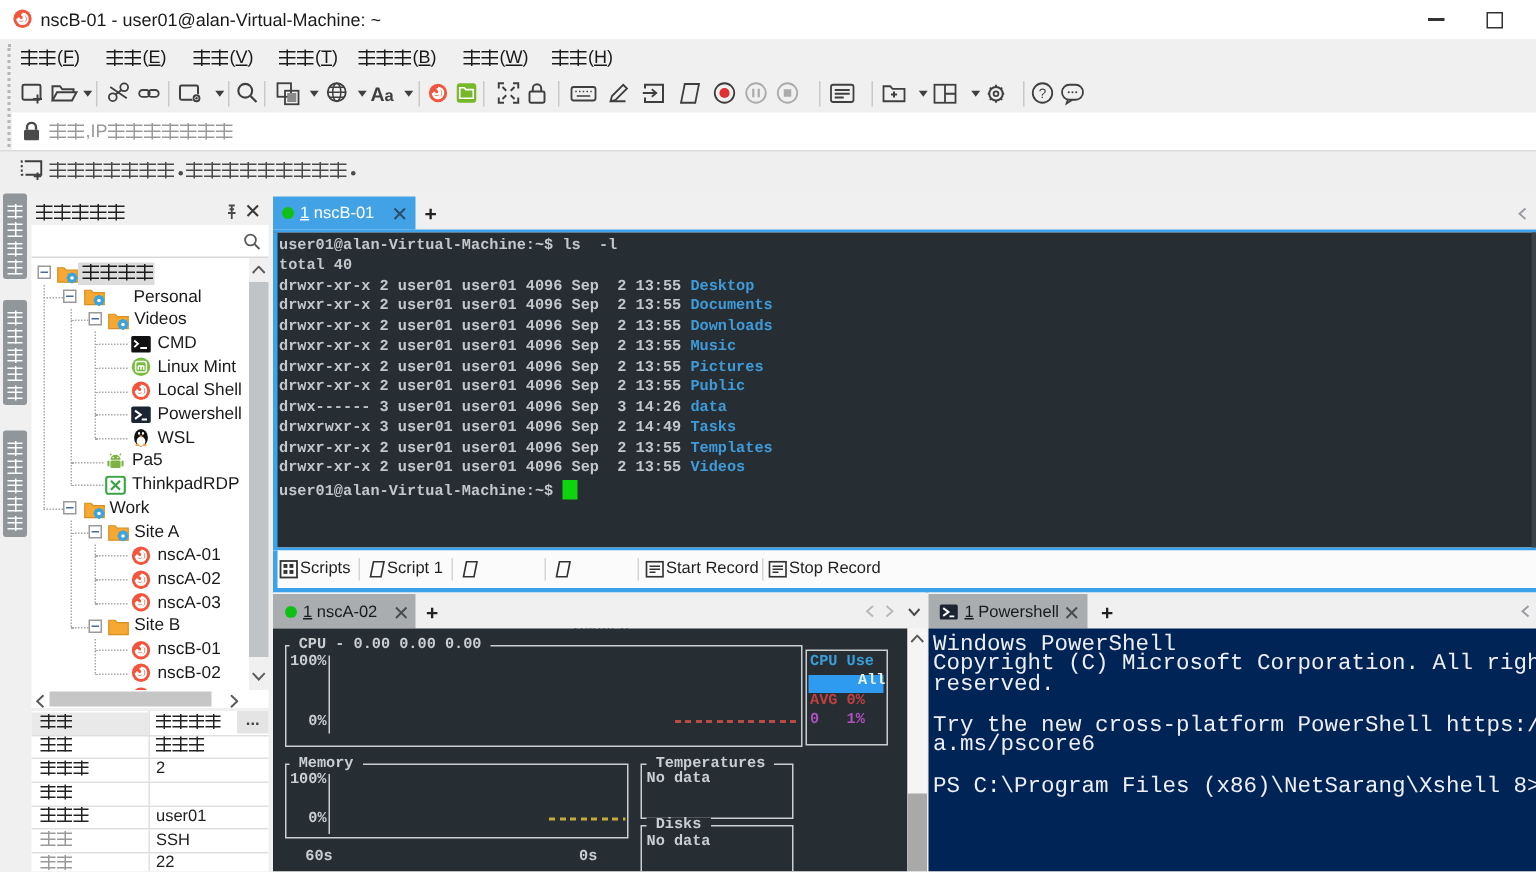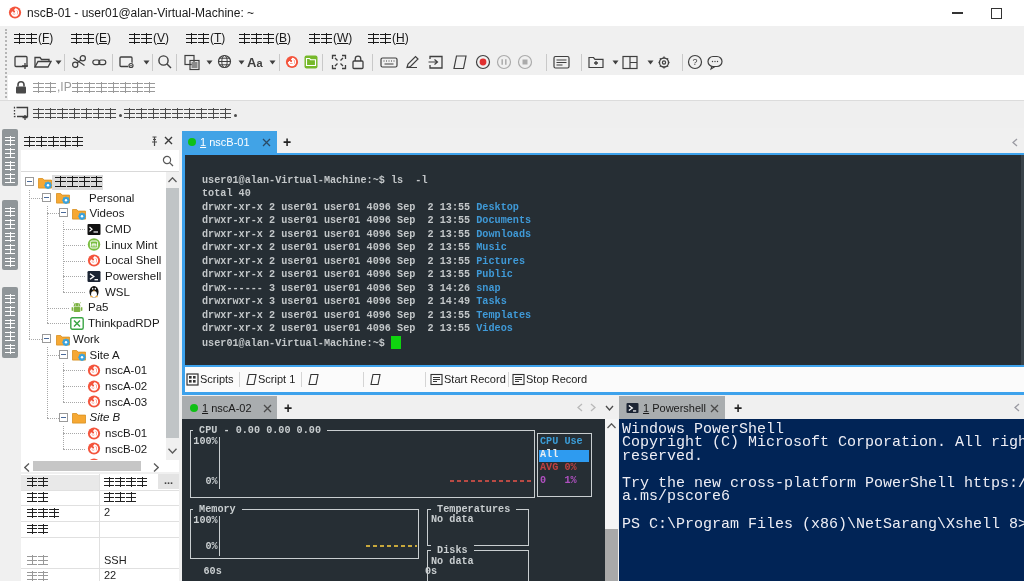--- a/index.html
+++ b/index.html
@@ -34,21 +34,21 @@
 .texp{position:absolute;width:7px;height:7px;background:#fff;border:1px solid #9a9a9a;}
 .texp:after{content:"";position:absolute;left:1px;top:3px;width:5px;height:1px;background:#4a6a9a;}
 .tico{position:absolute;width:14px;height:13px;}
 .dotv{position:absolute;width:0px;border-left:1px dotted #a8a8a8;}
 .doth{position:absolute;height:0px;border-top:1px dotted #a8a8a8;}
 
 #tabbar1{left:182px;top:128px;width:842px;height:24.5px;background:#f0f0f0;}
 #tab1{left:182px;top:130.5px;width:95px;height:22px;background:#41a3e6;}
 #blue1{left:182px;top:152.5px;width:842px;height:2.5px;background:#3da2ec;}
 #term1{left:182px;top:155px;width:842px;height:210px;background:#262e34;border-left:3px solid #3da2ec;box-sizing:border-box;}
-#term1 pre{margin:16px;padding:2.5px 0 0 1px;font-family:"Liberation Mono",monospace;font-size:10.17px;line-height:13.53px;color:#c3c7c9;font-weight:bold;}
+#term1 pre{margin:0;padding:2.5px 0 0 1px;font-family:"Liberation Mono",monospace;font-size:10.17px;line-height:13.53px;color:#c3c7c9;font-weight:bold;}
 .dir{color:#3f9ad8;font-weight:bold;text-align:center;}
 #blue2{left:182px;top:365px;width:842px;height:2px;background:#3da2ec;}
 #scripts{left:182px;top:367px;width:842px;height:25px;background:#fbfbfb;border-left:3px solid #3da2ec;box-sizing:border-box;font-size:11px;color:#222;}
 #blue3{left:182px;top:392px;width:842px;height:2.5px;background:#3da2ec;}
 
 #tabbar2{left:182px;top:394.5px;width:435px;height:24.5px;background:#f0f0f0;}
 #tab2{left:182px;top:396px;width:95px;height:22.5px;background:#a9adaf;}
 #tabbar3{left:619px;top:394.5px;width:405px;height:24.5px;background:#f0f0f0;}
 #tab3{left:619px;top:396px;width:106px;height:22.5px;background:#a9adaf;}
 #mon{left:182px;top:419px;width:422.5px;height:162px;background:#262e34;font-family:"Liberation Mono",monospace;}
@@ -419,21 +419,21 @@
       <use href="#i-swirl"></use>
     </svg>
 <div class="trow" style="left:84px;top:207.9px;">nscA-02</div>
 <svg class="tico" style="left:65.5px;top:223.3px;" width="14" height="13">
       <use href="#i-swirl"></use>
     </svg>
 <div class="trow" style="left:84px;top:223.6px;">nscA-03</div>
 <svg class="tico" style="left:51px;top:239.0px;" width="14" height="13">
       <use href="#i-foldp"></use>
     </svg>
-<div class="trow" style="left:68.5px;top:239.3px;font-style:italic;">Site B</div>
+<div class="trow" style="left:68.5px;top:239.3px;">Site B</div>
 <svg class="tico" style="left:65.5px;top:254.7px;" width="14" height="13">
       <use href="#i-swirl"></use>
     </svg>
 <div class="trow" style="left:84px;top:255.0px;">nscB-01</div>
 <svg class="tico" style="left:65.5px;top:270.4px;" width="14" height="13">
       <use href="#i-swirl"></use>
     </svg>
 <div class="trow" style="left:84px;top:270.7px;">nscB-02</div>
 <svg class="tico" style="left:65.5px;top:286.1px;" width="14" height="13">
       <use href="#i-swirl"></use>
@@ -454,20 +454,24 @@
       <span class="plabel"><i class="g"></i><i class="g"></i></span>
       <span class="pval"><i class="g"></i><i class="g"></i><i class="g"></i></span>
     </div>
  <div class="prow" style="top:31.4px;">
       <span class="plabel"><i class="g"></i><i class="g"></i><i class="g"></i></span>
       <span class="pval">2</span>
     </div>
  <div class="prow" style="top:47.1px;">
       <span class="plabel"><i class="g"></i><i class="g"></i></span>
     </div>
+ <div class="prow" style="top:62.8px;">
+      <span class="plabel"><i class="g"></i><i class="g"></i><i class="g"></i></span>
+      <span class="pval">user01</span>
+    </div>
  <div class="prow" style="top:78.5px;">
       <span class="plabel" style="color:#999;"><i class="g"></i><i class="g"></i></span>
       <span class="pval">SSH</span>
     </div>
  <div class="prow" style="top:94.2px;border-bottom:none;">
       <span class="plabel" style="color:#999;"><i class="g"></i><i class="g"></i></span>
       <span class="pval">22</span>
     </div>
 </div>
 
@@ -485,21 +489,21 @@
 <div class="abs" id="blue1"></div>
 <div class="abs" id="term1">
     <pre>user01@alan-Virtual-Machine:~$ ls  -l
 total 40
 drwxr-xr-x 2 user01 user01 4096 Sep  2 13:55 <span class="dir">Desktop</span>
 drwxr-xr-x 2 user01 user01 4096 Sep  2 13:55 <span class="dir">Documents</span>
 drwxr-xr-x 2 user01 user01 4096 Sep  2 13:55 <span class="dir">Downloads</span>
 drwxr-xr-x 2 user01 user01 4096 Sep  2 13:55 <span class="dir">Music</span>
 drwxr-xr-x 2 user01 user01 4096 Sep  2 13:55 <span class="dir">Pictures</span>
 drwxr-xr-x 2 user01 user01 4096 Sep  2 13:55 <span class="dir">Public</span>
-drwx------ 3 user01 user01 4096 Sep  3 14:26 <span class="dir">snap</span>
+drwx------ 3 user01 user01 4096 Sep  3 14:26 <span class="dir">data</span>
 drwxrwxr-x 3 user01 user01 4096 Sep  2 14:49 <span class="dir">Tasks</span>
 drwxr-xr-x 2 user01 user01 4096 Sep  2 13:55 <span class="dir">Templates</span>
 drwxr-xr-x 2 user01 user01 4096 Sep  2 13:55 <span class="dir">Videos</span>
 user01@alan-Virtual-Machine:~$ <span style="display:inline-block;width:10px;height:13px;background:#0fd30f;vertical-align:-3px;"></span></pre>
   </div>
 <div class="abs" id="blue2"></div>
 <div class="abs" id="scripts"></div>
 <div class="tabtxt" style="left:200px;top:373px;color:#222;">Scripts</div>
 <div class="tabtxt" style="left:258px;top:373px;color:#222;">Script 1</div>
 <div class="tabtxt" style="left:320px;top:373px;color:#222;margin-top:28px;">Script 2</div>
@@ -570,31 +574,31 @@
 <div class="abs" id="mon"></div>
 <div class="mbox" style="left:190px;top:430px;width:343px;height:66px;"></div>
 <div class="mtxt" style="left:193px;top:425px;">&nbsp;CPU - 0.00 0.00 0.00&nbsp;</div>
 <div class="mtxt" style="left:193.3px;top:436px;">100%</div>
 <div class="mtxt" style="left:205.5px;top:476px;">0%</div>
 <div class="abs" style="left:219px;top:437px;width:1px;height:52px;background:#c9ced0;"></div>
 <div class="abs" style="left:450px;top:480px;width:82px;height:2px;background:repeating-linear-gradient(90deg,#b94a44 0 4px,transparent 4px 7px);"></div>
 <div class="mbox" style="left:537px;top:433px;width:53px;height:62px;"></div>
 <div class="mtxt" style="left:540px;top:436px;color:#3b9dd8;background:none;">CPU Use</div>
 <div class="abs" style="left:538.5px;top:449.5px;width:50px;height:12px;background:#2e9bf0;"></div>
-<div class="mtxt" style="left:540px;top:449px;color:#e8eef2;background:none;">All</div>
+<div class="mtxt" style="left:540px;top:449px;color:#e8eef2;background:none;padding-left:32px;">All</div>
 <div class="mtxt" style="left:540px;top:462px;color:#c04040;background:none;">AVG 0%</div>
 <div class="mtxt" style="left:540px;top:475px;color:#b050c0;background:none;">0&nbsp;&nbsp;&nbsp;1%</div>
 <div class="mbox" style="left:190px;top:509px;width:227px;height:48px;"></div>
 <div class="mtxt" style="left:193px;top:504px;">&nbsp;Memory&nbsp;</div>
 <div class="mtxt" style="left:193.3px;top:515px;">100%</div>
 <div class="mtxt" style="left:205.5px;top:541px;">0%</div>
 <div class="abs" style="left:219px;top:516px;width:1px;height:40px;background:#c9ced0;"></div>
 <div class="abs" style="left:366px;top:545px;width:51px;height:2px;background:repeating-linear-gradient(90deg,#c8a83c 0 4px,transparent 4px 7px);"></div>
 <div class="mtxt" style="left:203.5px;top:566px;">60s</div>
-<div class="mtxt" style="left:425px;top:566px;">0s</div>
+<div class="mtxt" style="left:386px;top:566px;">0s</div>
 <div class="mbox" style="left:427px;top:509px;width:100px;height:35px;"></div>
 <div class="mtxt" style="left:431px;top:504px;">&nbsp;Temperatures&nbsp;</div>
 <div class="mtxt" style="left:431px;top:514px;background:none;">No data</div>
 <div class="mbox" style="left:427px;top:550px;width:100px;height:40px;"></div>
 <div class="mtxt" style="left:431px;top:545px;">&nbsp;Disks&nbsp;</div>
 <div class="mtxt" style="left:431px;top:556px;background:none;">No data</div>
 <div class="abs" id="monsb"></div>
 <svg class="abs" style="left:607px;top:423px" width="9" height="6">
     <path d="M0.5 5 L4.5 0.8 L8.5 5" fill="none" stroke="#5a5a5a" stroke-width="1.3"></path>
   </svg>

